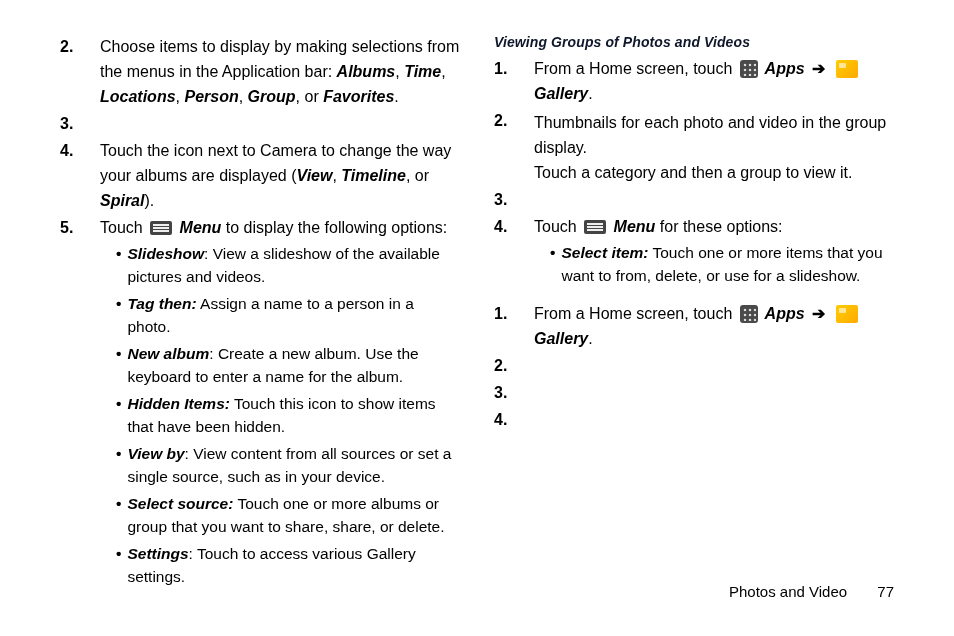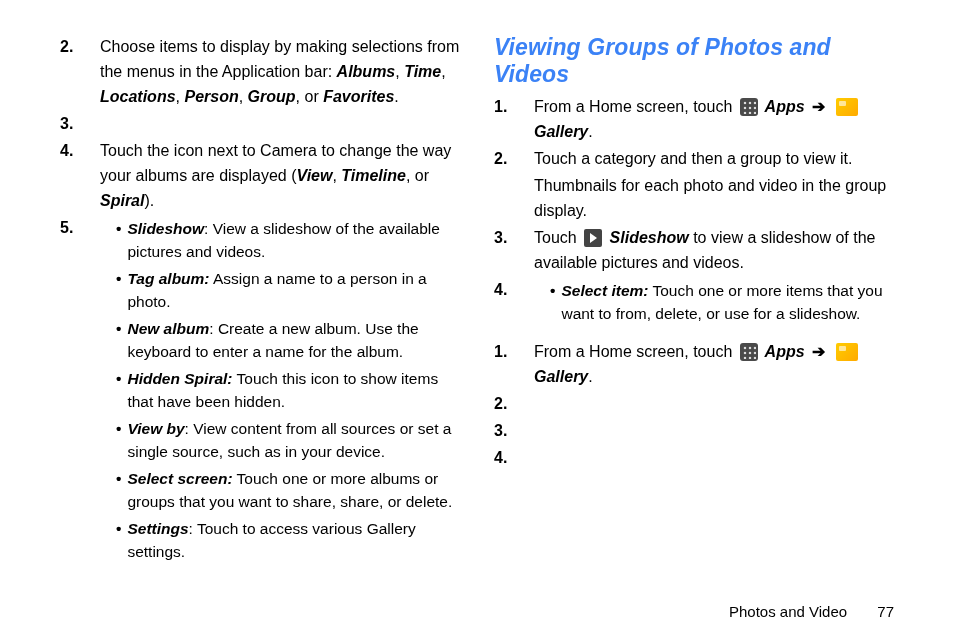--- a/index.html
+++ b/index.html
@@ -23,24 +23,24 @@
     gap: 30px;
   }
   .col {
     flex: 1;
     min-width: 0;
   }
   .col-right {
     padding-left: 4px;
   }
   .subhead {
-    color: #3b82f6;
+    color: #0f172a;
     font-style: italic;
     font-weight: 700;
-    font-size: 23px;
+    font-size: 14px;
     margin: 0 0 6px 0;
     letter-spacing: 0.1px;
   }
   ol.numlist {
     list-style: none;
     margin: 0;
     padding: 0;
   }
   ol.numlist > li {
     display: flex;
@@ -162,21 +162,21 @@
     border-top:5px solid transparent;
     border-bottom:5px solid transparent;
   }
   .arrow {
     font-weight:700;
     margin: 0 3px;
   }
   .ref-italic { font-style: italic; }
   .footer {
     position: absolute;
-    bottom: 16px;
+    bottom: 36px;
     right: 60px;
     font-size: 15px;
   }
   .footer .pagenum {
     margin-left: 26px;
   }
 </style>
 </head>
 <body>
 
@@ -194,44 +194,45 @@
         </li>
         <li>
           <span class="num">4.</span>
           <div class="body">
             <div><span>Touch the icon next to Camera to change the way your albums are displayed (</span><b>View</b><span>, </span><b>Timeline</b><span>, or </span><b>Spiral</b><span>).</span></div>
           </div>
         </li>
         <li>
           <span class="num">5.</span>
           <div class="body">
+            <div><span>Touch </span><span class="icon ic-menu"></span><b> Menu</b><span> to display the following options:</span></div>
             <ul class="bullets">
               <li>
                 <span class="dot">•</span>
                 <span><b>Slideshow</b><span>: View a slideshow of the available pictures and videos.</span></span>
               </li>
               <li>
                 <span class="dot">•</span>
-                <span><b>Tag album:</b><span> Assign a name to a person in a photo.</span></span>
+                <span><b>Tag then:</b><span> Assign a name to a person in a photo.</span></span>
               </li>
               <li>
                 <span class="dot">•</span>
                 <span><b>New album</b><span>: Create a new album. Use the keyboard to enter a name for the album.</span></span>
               </li>
               <li>
                 <span class="dot">•</span>
-                <span><b>Hidden Spiral:</b><span>  Touch this icon to show items that have been hidden.</span></span>
+                <span><b>Hidden Items:</b><span>  Touch this icon to show items that have been hidden.</span></span>
               </li>
               <li>
                 <span class="dot">•</span>
                 <span><b>View by</b><span>: View content from all sources or set a single source, such as in your device.</span></span>
               </li>
               <li>
                 <span class="dot">•</span>
-                <span><b>Select screen:</b><span> Touch one or more albums or groups that you want to share, share, or delete.</span></span>
+                <span><b>Select source:</b><span> Touch one or more albums or group that you want to share, share, or delete.</span></span>
               </li>
               <li>
                 <span class="dot">•</span>
                 <span><b>Settings</b><span>: Touch to access various Gallery settings.</span></span>
               </li>
             </ul>
           </div>
         </li>
       </ol>
     </div>
@@ -240,33 +241,31 @@
       <ol class="numlist">
         <li>
           <span class="num">1.</span>
           <div class="body">
             <div><span>From a Home screen, touch </span><span class="icon ic-apps"></span><b> Apps</b><span class="arrow"> ➔</span><span> </span><span class="icon ic-gallery"></span><b> Gallery</b><span>.</span></div>
           </div>
         </li>
         <li>
           <span class="num">2.</span>
           <div class="body">
+            <div style="margin-top: 2px;"><span>Thumbnails for each photo and video in the group display.</span></div>
             <div><span>Touch a category and then a group to view it.</span></div>
-            <div style="margin-top: 2px;"><span>Thumbnails for each photo and video in the group display.</span></div>
           </div>
         </li>
         <li>
           <span class="num">3.</span>
-          <div class="body">
-            <div><span>Touch </span><span class="icon ic-play"></span><b> Slideshow</b><span> to view a slideshow of the available pictures and videos.</span></div>
-          </div>
         </li>
         <li>
           <span class="num">4.</span>
           <div class="body">
+            <div><span>Touch </span><span class="icon ic-menu"></span><b> Menu</b><span> for these options:</span></div>
             <ul class="bullets">
               <li>
                 <span class="dot">•</span>
                 <span><b>Select item:</b><span> Touch one or more items that you want to from, delete, or use for a slideshow.</span></span>
               </li>
             </ul>
           </div>
         </li>
       </ol>
       <div style="height: 8px;"></div>

